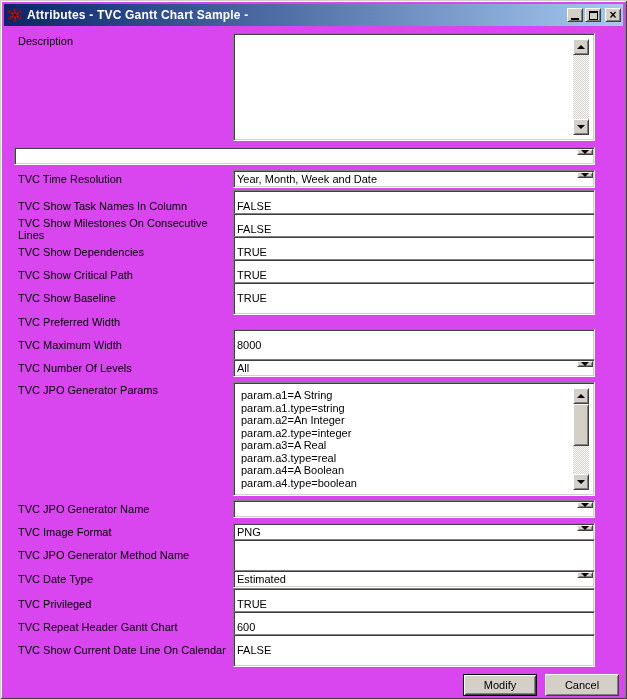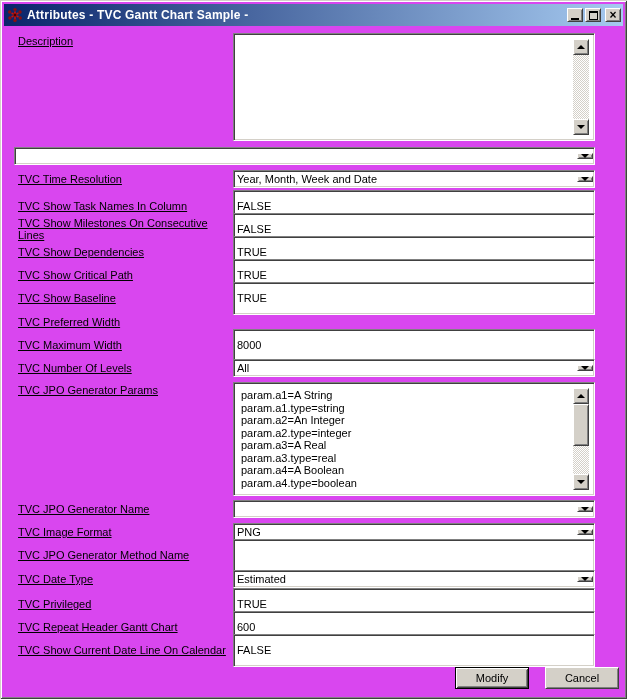--- a/index.html
+++ b/index.html
@@ -38,33 +38,33 @@
   .tb-btn.close{margin-left:2px;}
   .glyph-min{width:8px;height:2px;background:#000;margin-top:7px;}
   .glyph-max{width:9px;height:9px;border:1px solid #000;border-top-width:2px;}
   .glyph-close{font-size:12px;font-weight:bold;line-height:10px;color:#000;}
   
   .content{padding:7px 28px 0 10px;}
   .row{display:flex;align-items:center;margin-bottom:5px;height:18px;}
   .row.tall{align-items:flex-start;height:auto;}
   .row.mb4{margin-bottom:4px;}  .row.mb6{margin-bottom:6px;}
   .row.mb7{margin-bottom:7px;}  .row.mb9{margin-bottom:9px;}
-  .label{width:219px;flex:0 0 219px;padding-left:4px;text-decoration:underline;}
+  .label{width:219px;flex:0 0 219px;padding-left:4px;}
   .row.tall .label{padding-top:2px;}
   
   .sunken{
     background:#fff;
     border:1px solid;border-color:#808080 #ffffff #ffffff #808080;
     box-shadow: inset 1px 1px 0 #404040, inset -1px -1px 0 #d4d0c8;
   }
   .field-input{
     flex:1;height:33px;font-family:"Liberation Sans","DejaVu Sans",sans-serif;
     font-size:11px;color:#000;padding:4px 3px;outline:none;
   }
-  .dropdown{flex:1;height:18px;display:flex;align-items:center;cursor:default;}
+  .dropdown{flex:1;height:18px;display:flex;align-items:flex-start;cursor:default;}
   .dd-text{flex:1;padding:2px 3px;white-space:nowrap;overflow:hidden;}
   .dd-btn{
     width:16px;margin:1px;background:#d4d0c8;
     border:1px solid;border-color:#ffffff #404040 #404040 #ffffff;
     box-shadow: inset 1px 1px 0 #d4d0c8, inset -1px -1px 0 #808080;
     display:flex;align-items:center;justify-content:center;
   }
   .tri-down{width:0;height:0;border-left:4px solid transparent;border-right:4px solid transparent;border-top:4px solid #000;}
   .tri-up{width:0;height:0;border-left:4px solid transparent;border-right:4px solid transparent;border-bottom:4px solid #000;}
   
@@ -85,21 +85,21 @@
   }
   .sb-track{flex:1;}
   .sb-thumb{
     height:42px;background:#d4d0c8;
     border:1px solid;border-color:#ffffff #404040 #404040 #ffffff;
     box-shadow: inset 1px 1px 0 #d4d0c8, inset -1px -1px 0 #808080;
   }
   .h-desc{height:108px;}
   .h-params{height:114px;}
   
-  .btn-row{display:flex;justify-content:flex-end;gap:16px;margin-top:8px;padding-right:-24px;margin-right:-24px;}
+  .btn-row{display:flex;justify-content:flex-end;gap:8px;margin-top:15px;padding-right:-24px;margin-right:-24px;}
   .push-btn{
     width:74px;height:22px;background:#d4d0c8;
     border:1px solid;border-color:#ffffff #404040 #404040 #ffffff;
     box-shadow: inset 1px 1px 0 #d4d0c8, inset -1px -1px 0 #808080;
     font-family:"Liberation Sans","DejaVu Sans",sans-serif;
     font-size:11px;color:#000;text-align:center;line-height:20px;
     cursor:default;
   }
   .push-btn.default{
     border:1px solid #000;

